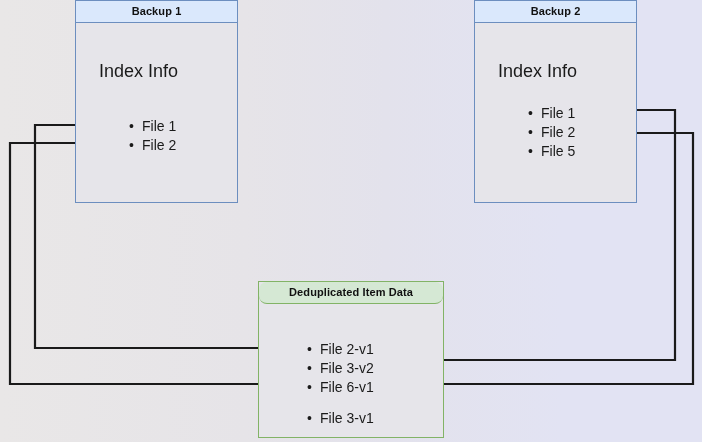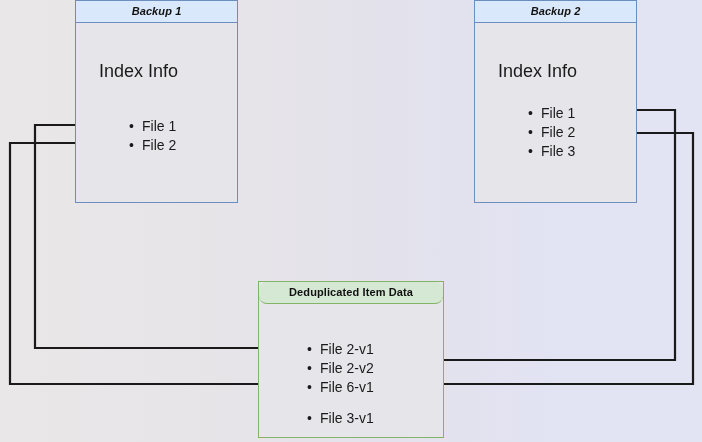--- a/index.html
+++ b/index.html
@@ -41,21 +41,20 @@
     line-height: 20px;
     text-align: center;
     font-size: 11px;
     font-weight: bold;
     color: #111111;
     letter-spacing: 0.1px;
   }
   .box.blue > .box-header {
     background: #dae8fc;
     border-bottom: 1px solid #6c8ebf;
-    font-style: italic;
   }
   .box.green > .box-header {
     background: #d5e8d4;
     border-bottom: 1px solid #82b366;
     border-radius: 8px;
   }
   .box-body {
     position: relative;
     height: calc(100% - 22px);
   }
@@ -125,30 +124,30 @@
     </div>
   </div>
 
   <div class="box blue" style="left:474px; top:0px; width:163px; height:203px;">
     <div class="box-header">Backup 2</div>
     <div class="box-body">
       <div class="index-label" style="left:23px; top:38px;">Index Info</div>
       <ul class="file-list" style="left:53px; top:81px;">
         <li>File 1</li>
         <li>File 2</li>
-        <li>File 3</li>
+        <li>File 5</li>
       </ul>
     </div>
   </div>
 
   <div class="box green" style="left:258px; top:281px; width:186px; height:157px;">
     <div class="box-header">Deduplicated Item Data</div>
     <div class="box-body">
       <ul class="file-list dedup-list" style="left:48px; top:36px;">
         <li>File 2-v1</li>
-        <li>File 2-v2</li>
+        <li>File 3-v2</li>
         <li>File 6-v1</li>
         <li class="gap">File 3-v1</li>
       </ul>
     </div>
   </div>
 
 </div>
 
 </body></html>

